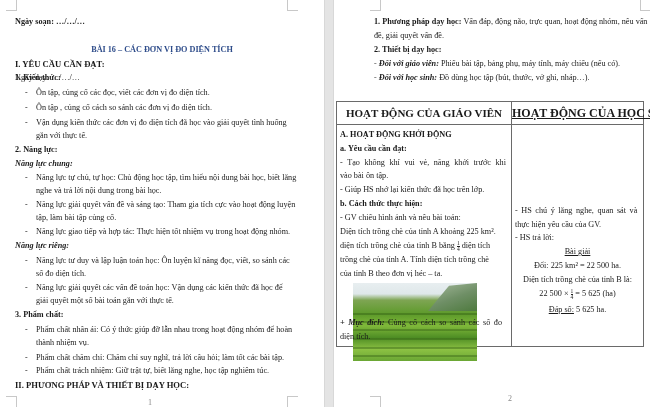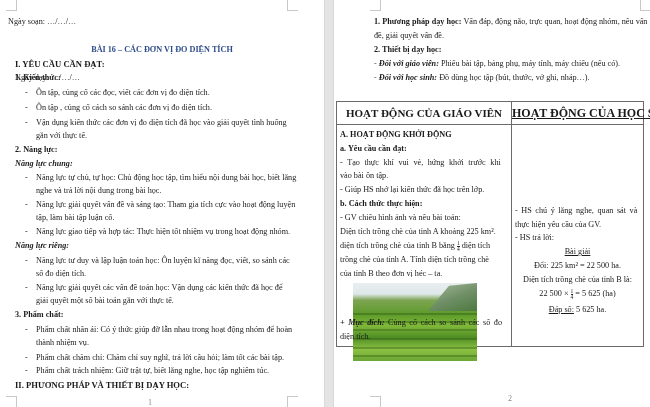--- a/index.html
+++ b/index.html
@@ -40,21 +40,21 @@
 <body>
 
 <div class="gutter"></div>
 
 <div class="page" id="page1">
   <div class="crop" style="left:6px;top:0;border-width:0 1px 1px 0;"></div>
   <div class="crop" style="left:287px;top:0;border-width:0 0 1px 1px;"></div>
   <div class="crop" style="left:6px;top:396px;border-width:1px 1px 0 0;"></div>
   <div class="crop" style="left:287px;top:396px;border-width:1px 0 0 1px;"></div>
 
-  <div class="t" style="left:8px;top:17px;">Ngày soạn: …/…/…</div>
+  <div class="t" style="left:15px;top:17px;font-weight:bold;">Ngày soạn: …/…/…</div>
   <div class="t" style="left:15px;top:31px;margin-top:42px;">Ngày dạy: …/…/…</div>
   <div class="t title" style="left:0;width:324px;text-align:center;top:45px;">BÀI 16 – CÁC ĐƠN VỊ ĐO DIỆN TÍCH</div>
   <div class="t h1" style="left:15px;top:59px;">I. YÊU CẦU CẦN ĐẠT:</div>
   <div class="t b" style="left:15px;top:73px;">1. Kiến thức:</div>
 
   <div>
     <span class="dash" style="left:25px;top:88px;">-</span>
     <div class="t" style="left:36px;top:88px;">Ôn tập, củng cố các đọc, viết các đơn vị đo diện tích.</div>
     <span class="dash" style="left:25px;top:103px;">-</span>
     <div class="t" style="left:36px;top:103px;">Ôn tập , củng cố cách so sánh các đơn vị đo diện tích.</div>
@@ -65,21 +65,21 @@
 
   <div class="t b" style="left:15px;top:145px;">2. Năng lực:</div>
   <div class="t bi" style="left:15px;top:159px;">Năng lực chung:</div>
 
   <div>
     <span class="dash" style="left:25px;top:173px;">-</span>
     <div class="t" style="left:36px;top:173px;">Năng lực tự chủ, tự học: Chủ động học tập, tìm hiểu nội dung bài học, biết lắng</div>
     <div class="t" style="left:36px;top:186px;">nghe và trả lời nội dung trong bài học.</div>
     <span class="dash" style="left:25px;top:200px;">-</span>
     <div class="t" style="left:36px;top:200px;">Năng lực giải quyết vấn đề và sáng tạo: Tham gia tích cực vào hoạt động luyện</div>
-    <div class="t" style="left:36px;top:213px;">tập, làm bài tập luận cố.</div>
+    <div class="t" style="left:36px;top:213px;">tập, làm bài tập củng cố.</div>
     <span class="dash" style="left:25px;top:227px;">-</span>
     <div class="t" style="left:36px;top:227px;">Năng lực giao tiếp và hợp tác: Thực hiện tốt nhiệm vụ trong hoạt động nhóm.</div>
   </div>
 
   <div class="t bi" style="left:15px;top:241px;">Năng lực riêng:</div>
 
   <div>
     <span class="dash" style="left:25px;top:256px;">-</span>
     <div class="t" style="left:36px;top:256px;">Năng lực tư duy và lập luận toán học: Ôn luyện kĩ năng đọc, viết, so sánh các</div>
     <div class="t" style="left:36px;top:269px;">số đo diện tích.</div>
@@ -126,21 +126,21 @@
     <div style="position:absolute;left:0;top:0;width:100%;height:22px;border-bottom:1px solid #6a6a6a;">
       <div class="t b" style="left:0;width:174px;text-align:center;top:6px;font-size:11px;">HOẠT ĐỘNG CỦA GIÁO VIÊN</div>
       <div class="t b" style="left:175px;width:131px;text-align:center;top:6px;font-size:12px;text-decoration:underline;">HOẠT ĐỘNG CỦA HỌC SINH</div>
     </div>
 
     <div style="position:absolute;left:174px;top:0;width:1px;height:100%;background:#6a6a6a;"></div>
 
     <div>
       <div class="t b" style="left:3px;top:28px;">A. HOẠT ĐỘNG KHỞI ĐỘNG</div>
       <div class="t b" style="left:3px;top:42px;">a. Yêu cầu cần đạt:</div>
-      <div class="t" style="left:3px;top:56px;word-spacing:2.5px;">- Tạo thực khí vui vẻ, hứng khởi trước khi</div>
+      <div class="t" style="left:3px;top:56px;word-spacing:2.5px;">- Tạo không khí vui vẻ, năng khởi trước khi</div>
       <div class="t" style="left:3px;top:69px;">vào bài ôn tập.</div>
       <div class="t" style="left:3px;top:83px;">- Giúp HS nhớ lại kiến thức đã học trên lớp.</div>
       <div class="t b" style="left:3px;top:97px;">b. Cách thức thực hiện:</div>
       <div class="t" style="left:3px;top:111px;">- GV chiếu hình ảnh và nêu bài toán:</div>
       <div class="t" style="left:3px;top:125px;">Diện tích trồng chè của tỉnh A khoảng 225 km².</div>
       <div class="t" style="left:3px;top:139px;">
         <span>diện tích trồng chè của tỉnh B bằng</span>
         <span class="frac"><span class="num">1</span><span>4</span></span>
         <span>diện tích</span>
       </div>

